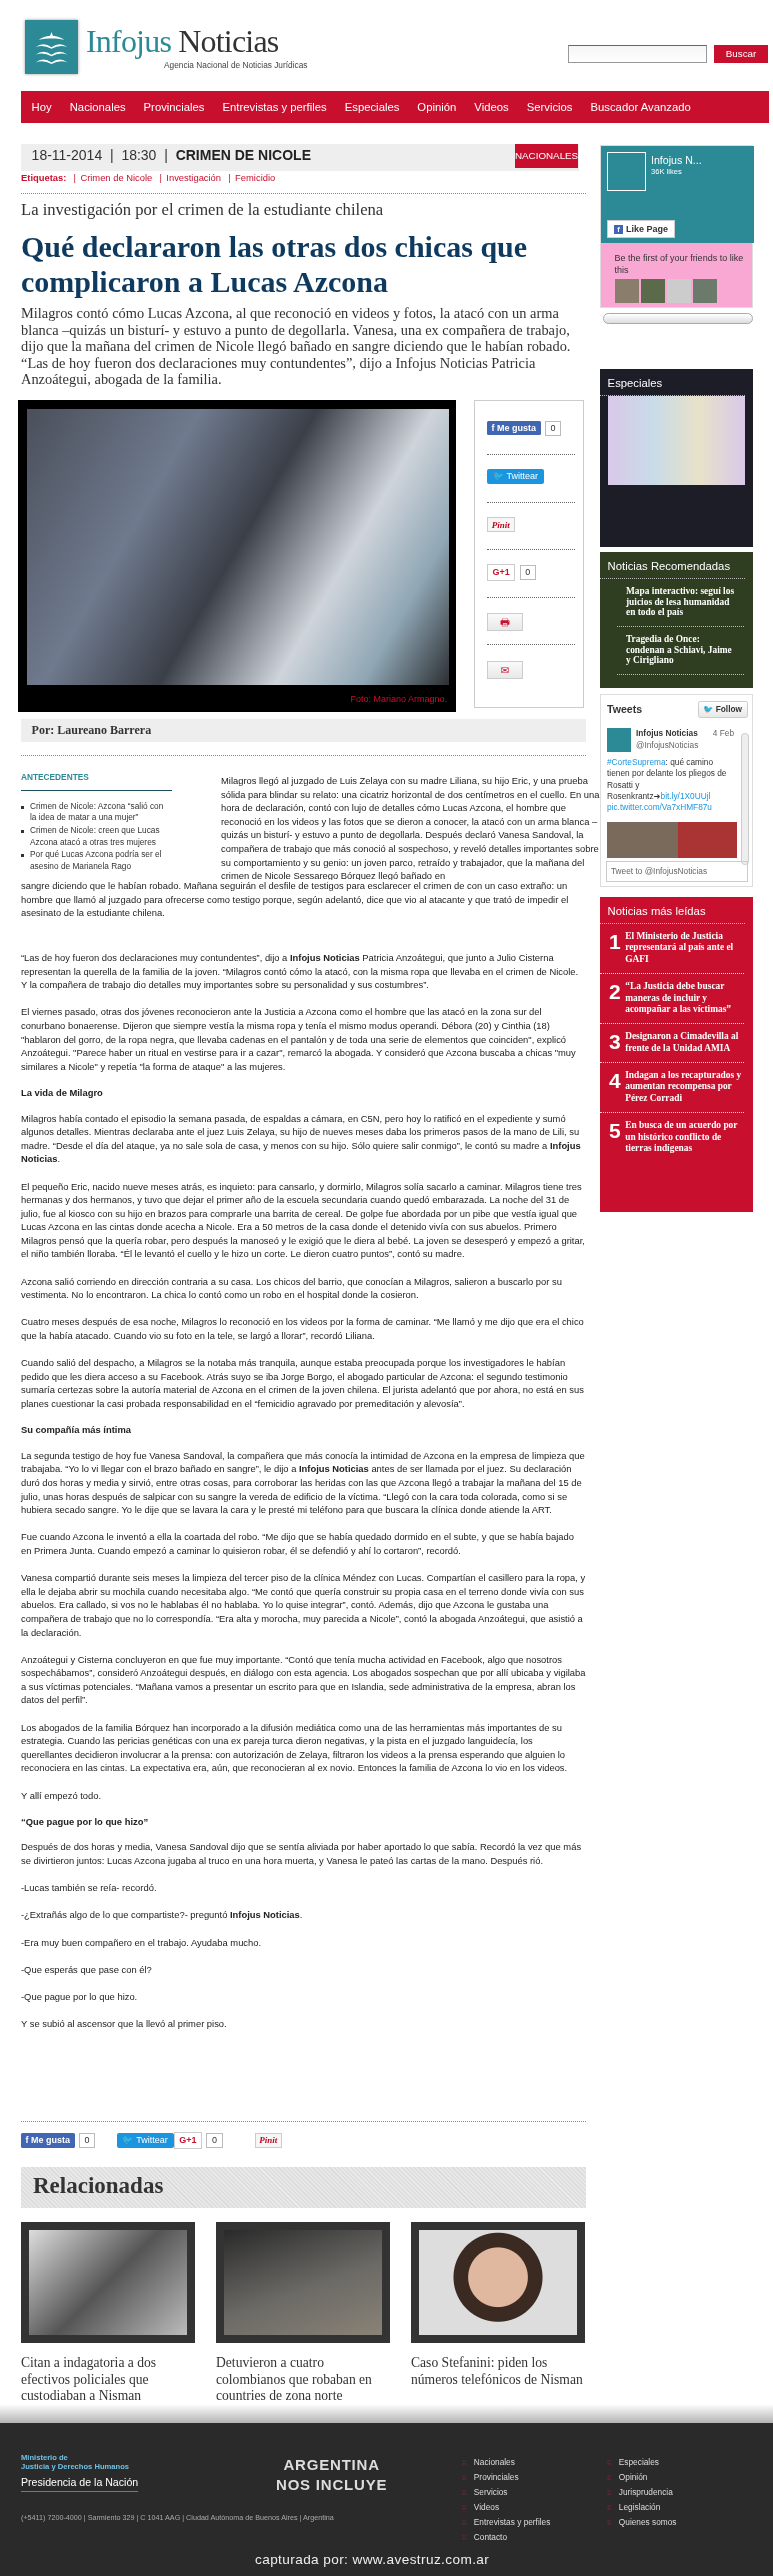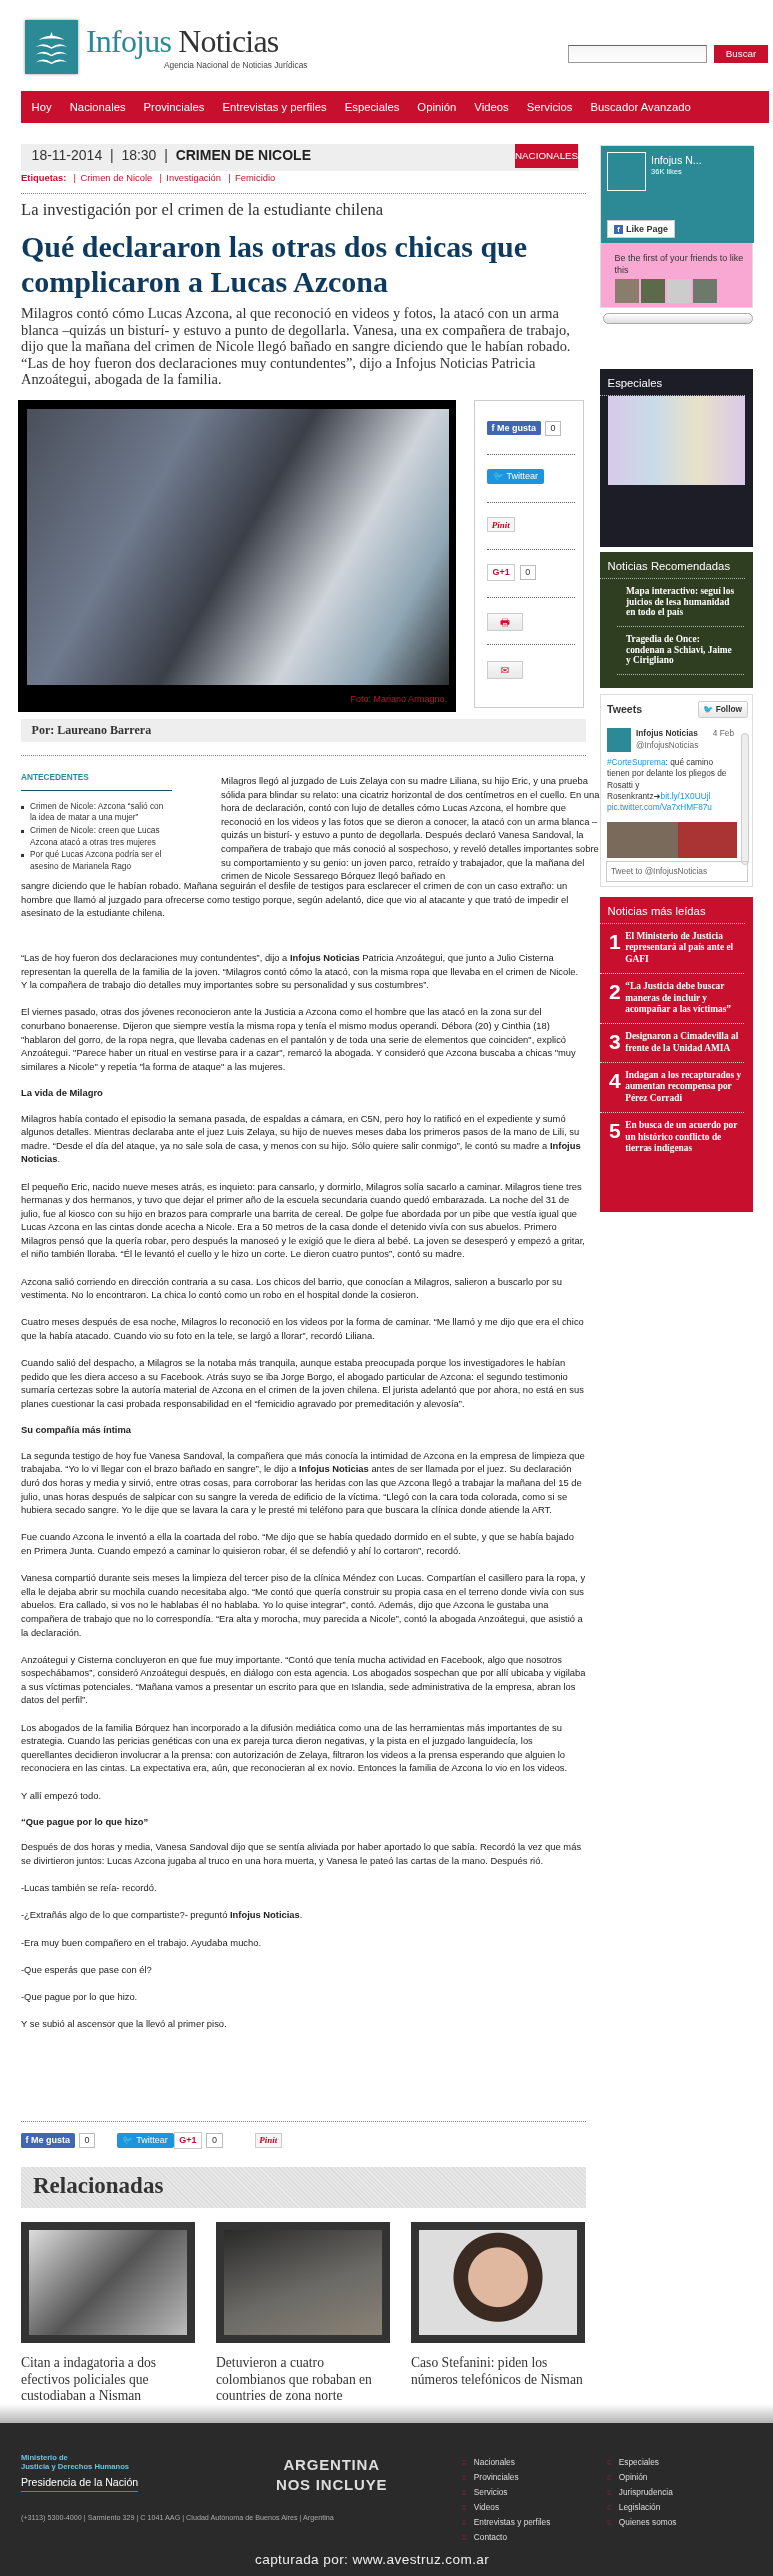--- a/index.html
+++ b/index.html
@@ -326,21 +326,21 @@
 <div id="footer" class="abs"></div>
 <div id="min1" class="abs">
     <div>Ministerio de</div>
     <div>Justicia y Derechos Humanos</div>
   </div>
 <div id="min2" class="abs">Presidencia de la Nación</div>
 <div id="arg" class="abs">
     <div>ARGENTINA</div>
     <div>NOS INCLUYE</div>
   </div>
-<div id="addr" class="abs">(+3113) 5300-4000 | Sarmiento 329 | C 1041 AAG | Ciudad Autónoma de Buenos Aires | Argentina</div>
+<div id="addr" class="abs">(+5411) 7200-4000 | Sarmiento 329 | C 1041 AAG | Ciudad Autónoma de Buenos Aires | Argentina</div>
 <div class="fcol" id="fcol1" style="left:462px">
     <div>Nacionales</div>
     <div>Provinciales</div>
     <div>Servicios</div>
     <div>Videos</div>
     <div>Entrevistas y perfiles</div>
     <div>Contacto</div>
   </div>
 <div class="fcol" id="fcol2" style="left:607px">
     <div>Especiales</div>

